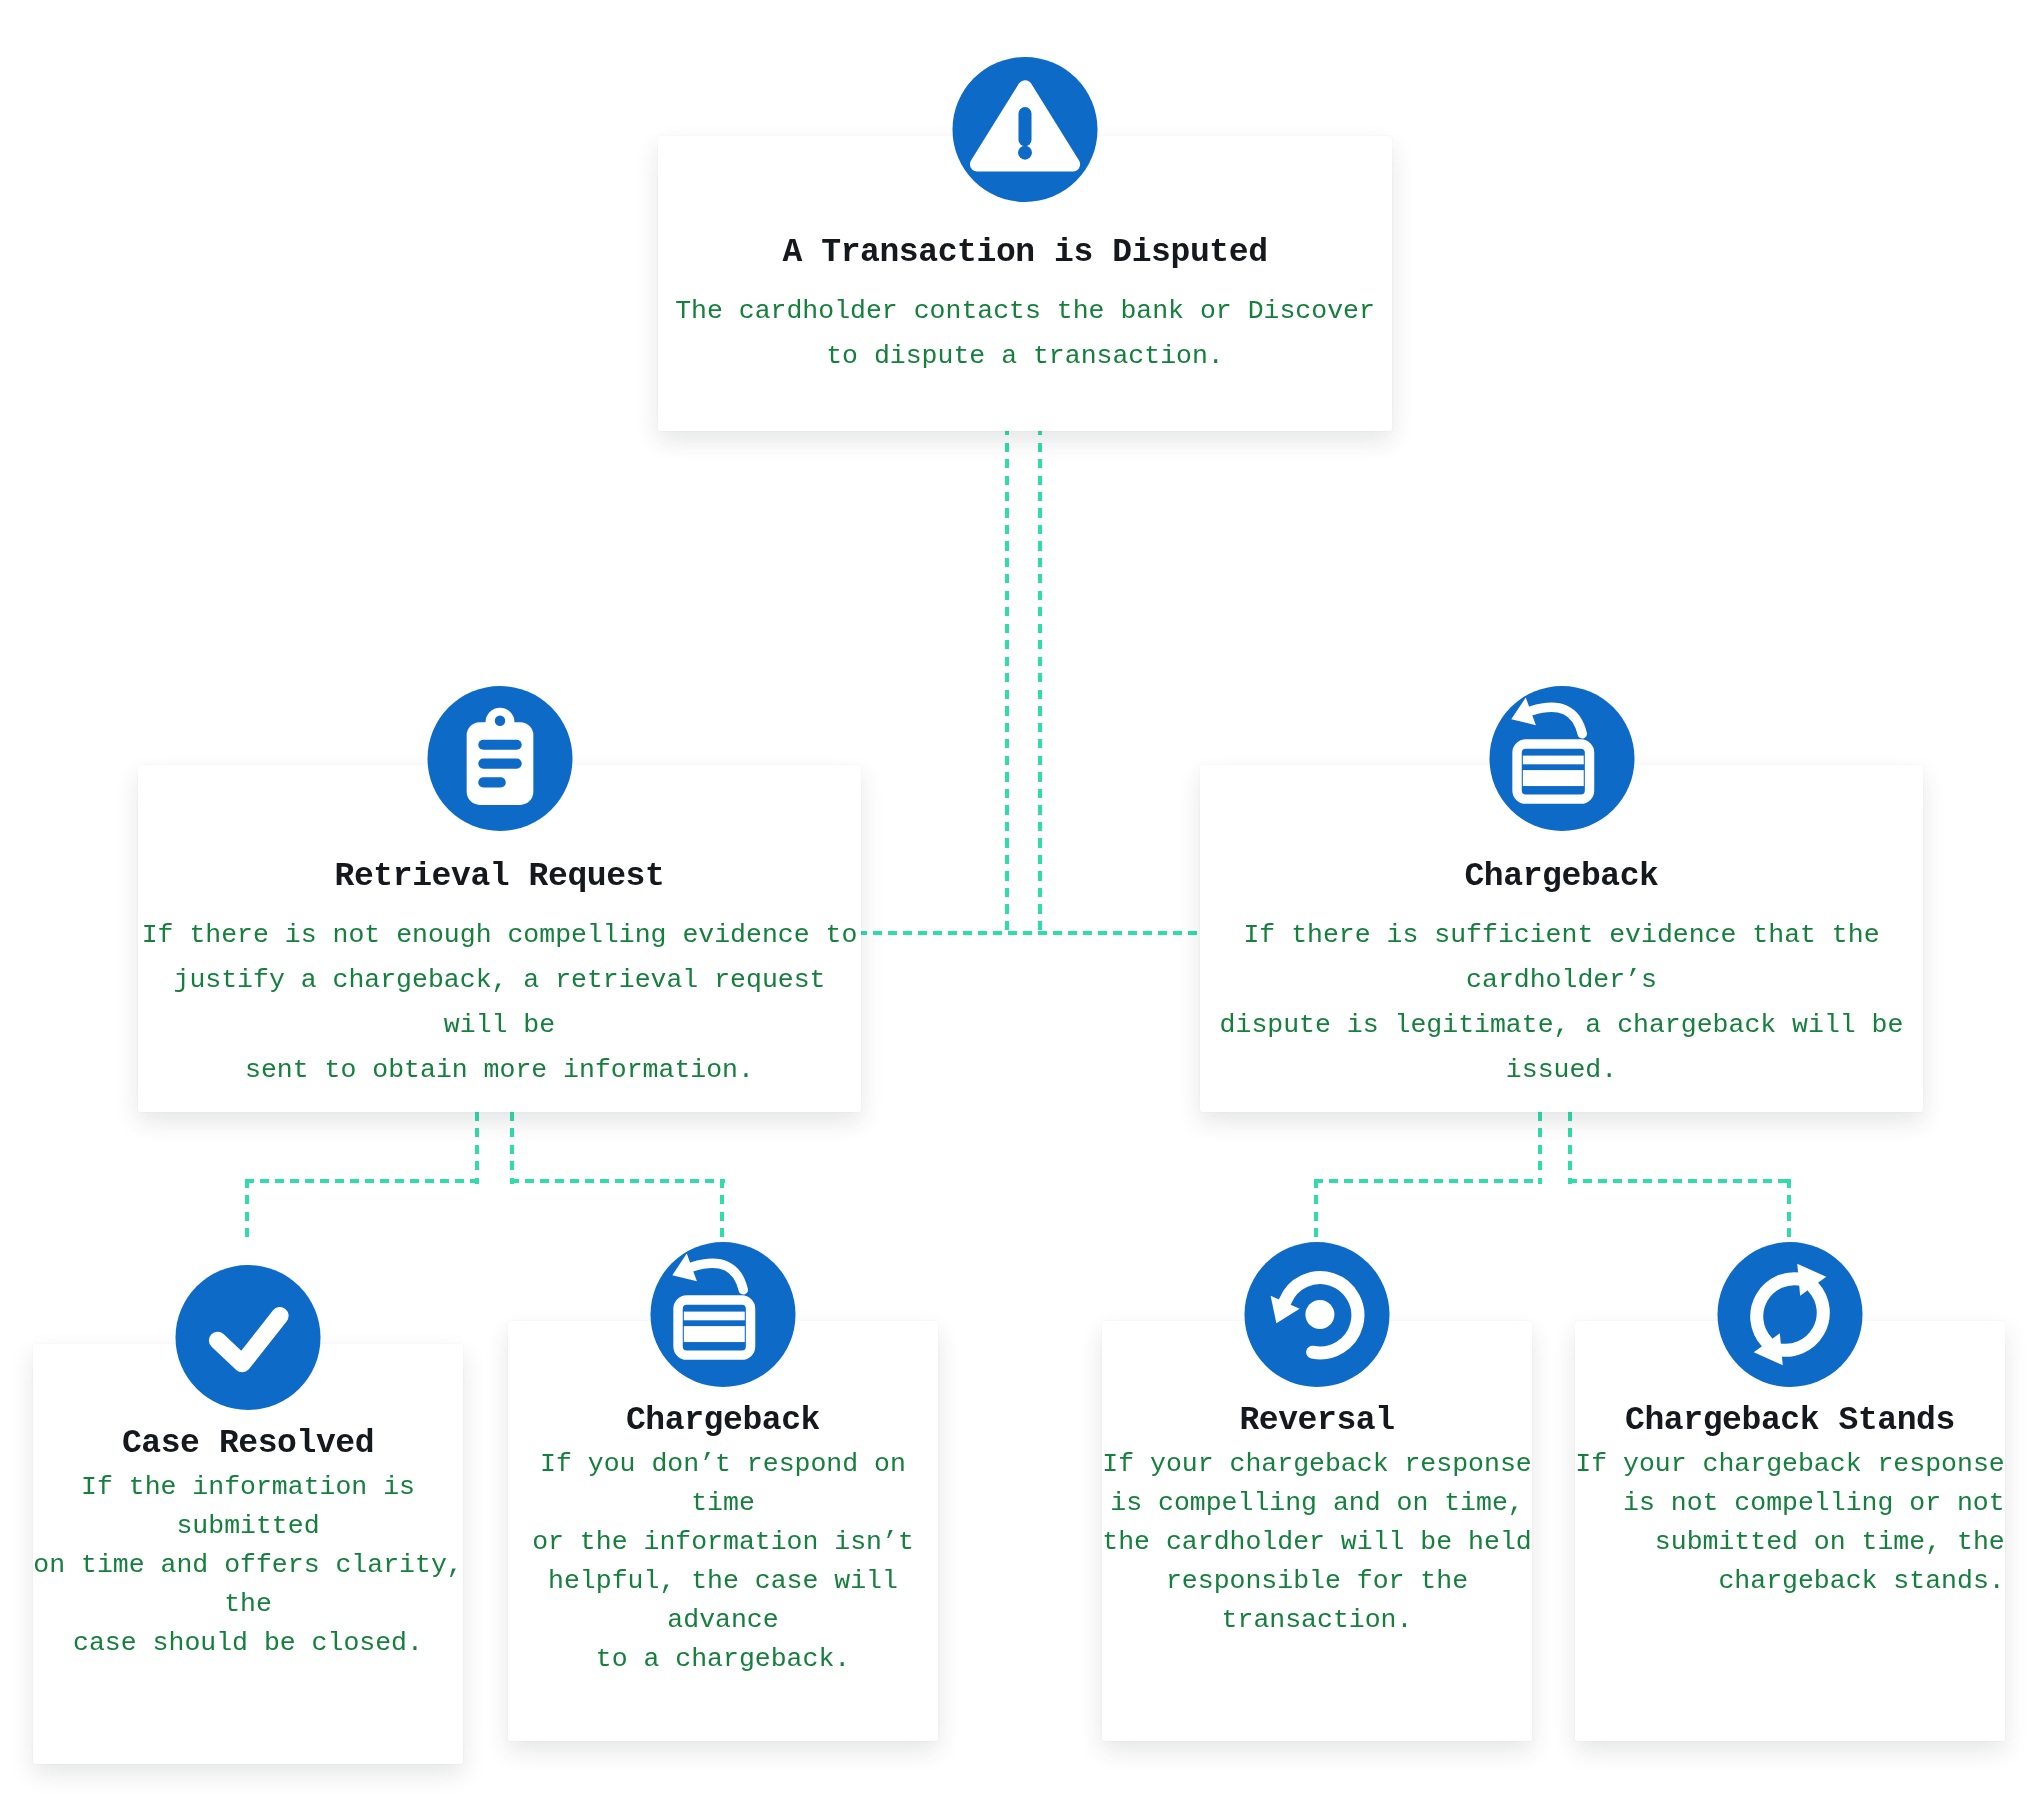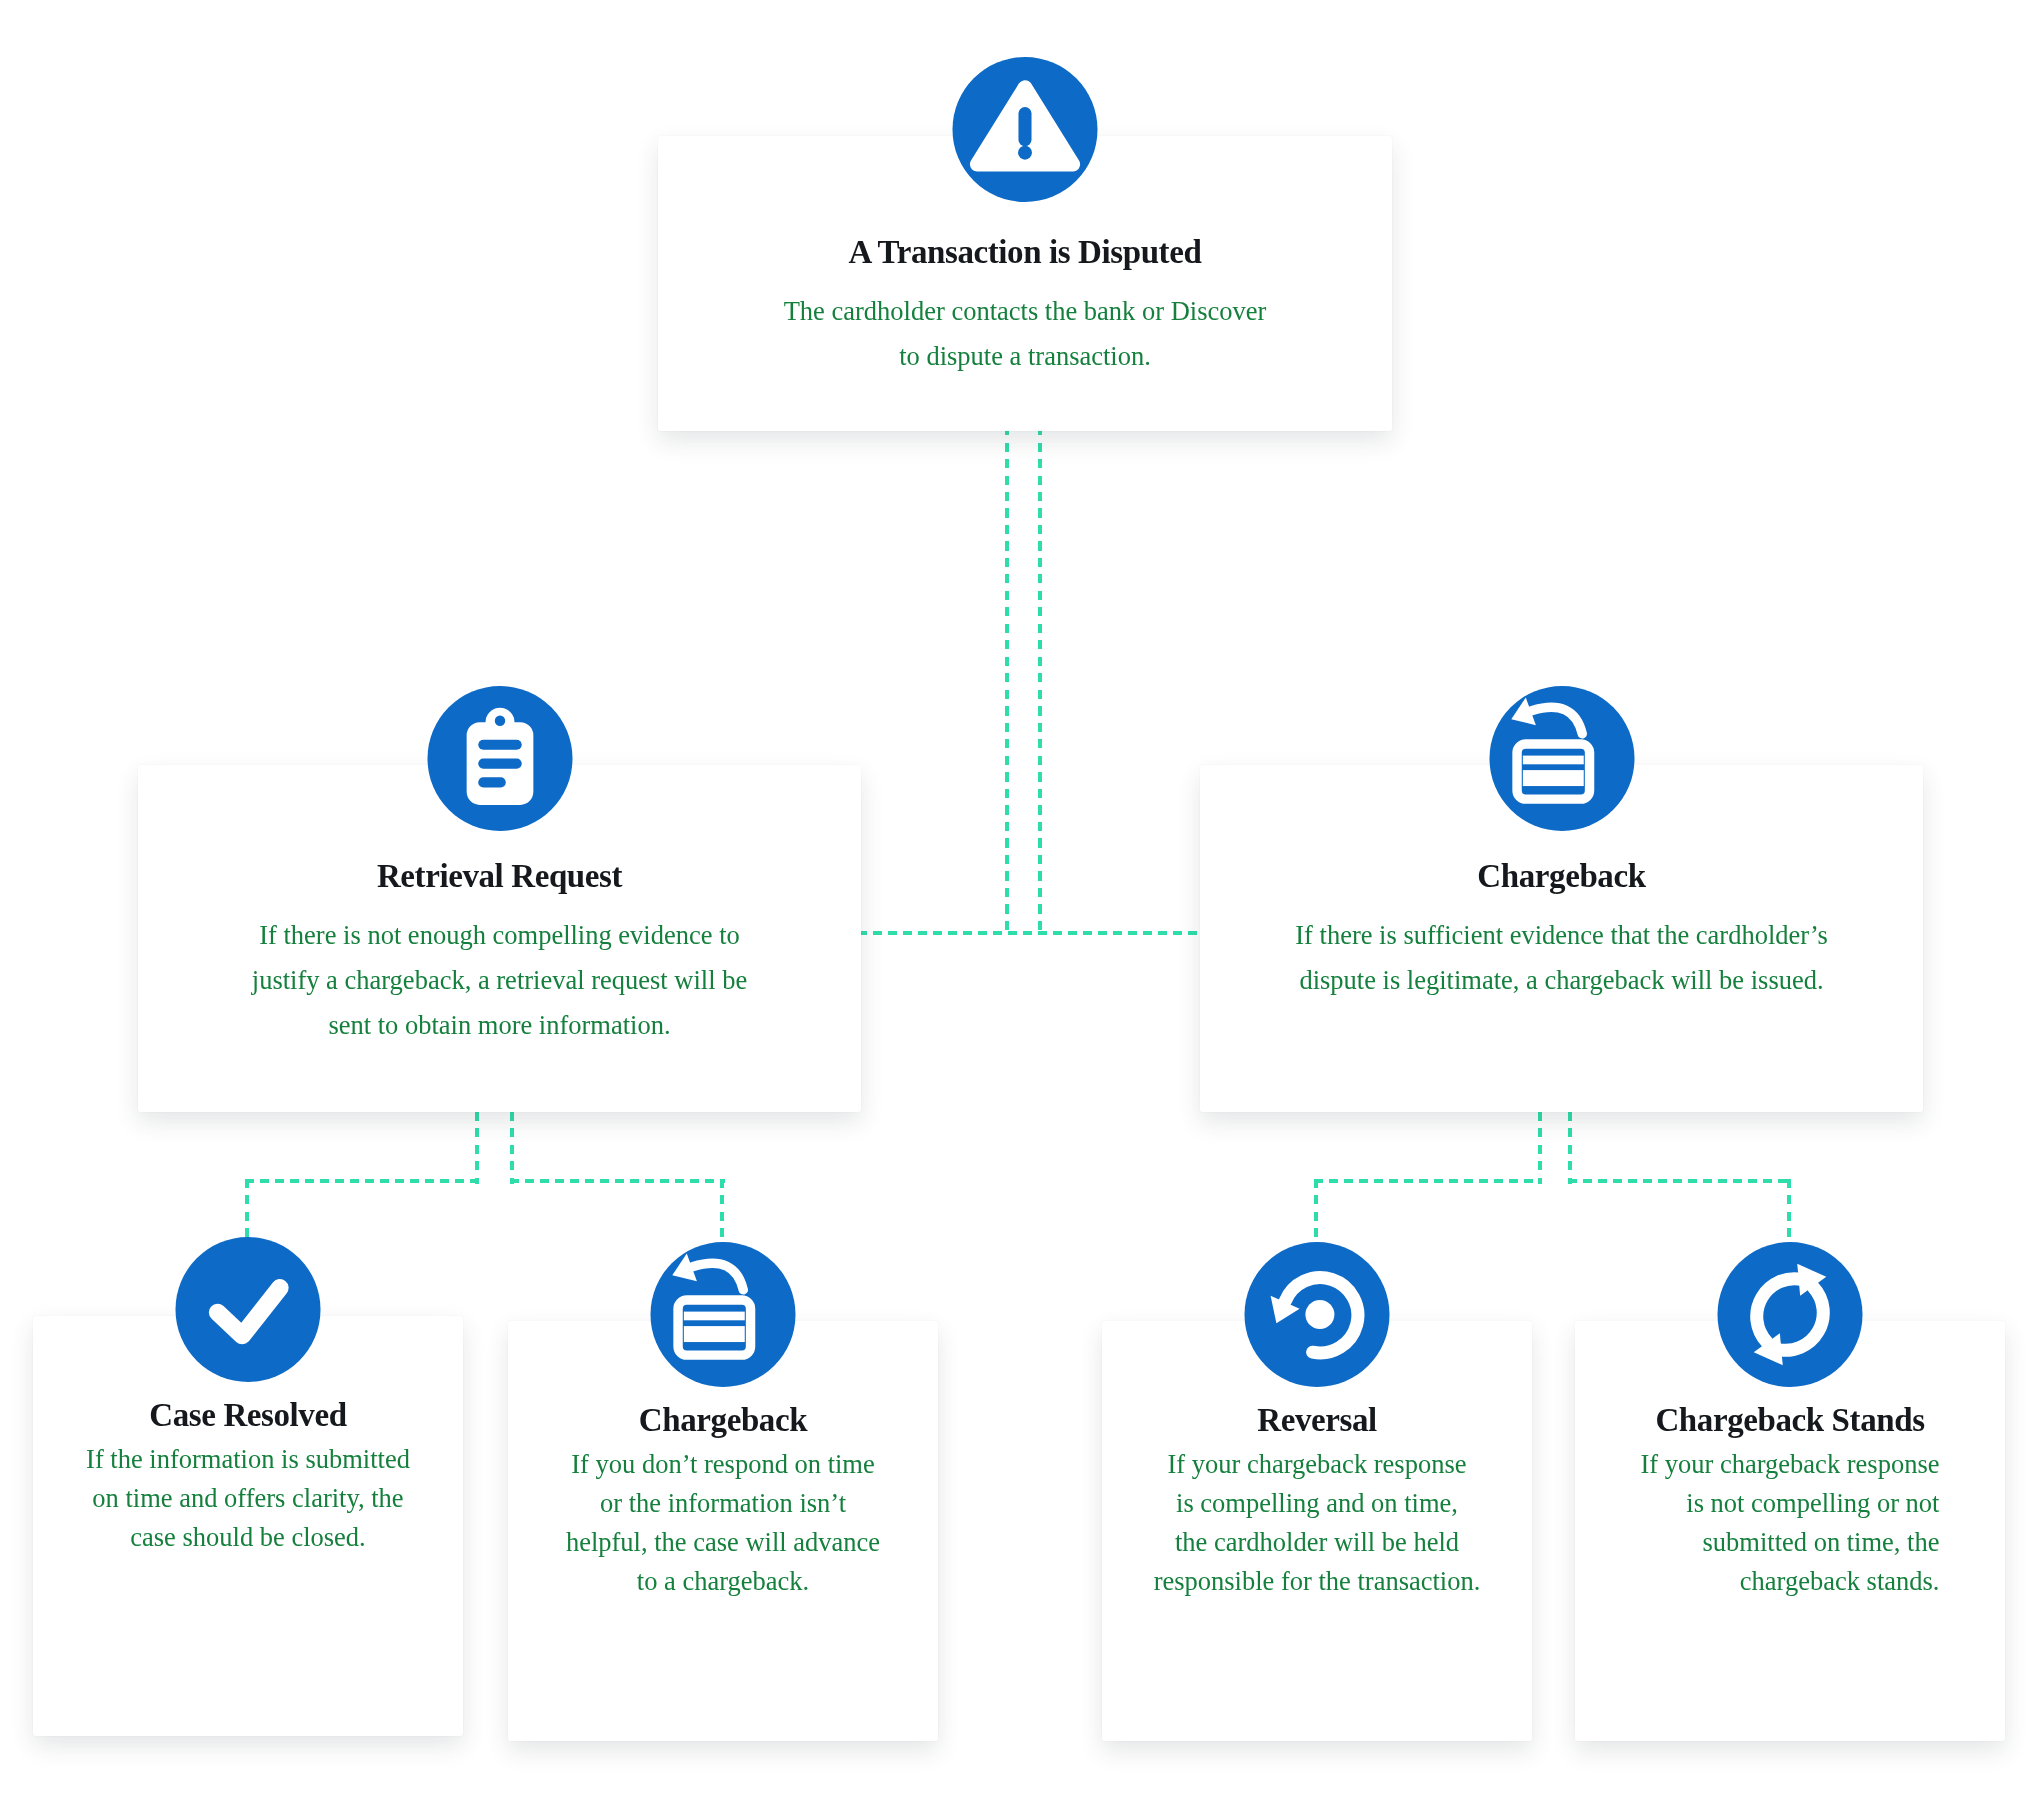--- a/index.html
+++ b/index.html
@@ -1,18 +1,18 @@
 <!DOCTYPE html>
 <html style="font-size:13.2px"><head>
 <meta charset="utf-8">
 <style>
   html,body { margin:0; padding:0; background:#ffffff; }
   .canvas {
     position:relative; width:2038px; height:1799px; background:#ffffff;
-    font-family:Liberation Serif, serif; overflow:hidden;
+    font-family:Liberation Mono, monospace; overflow:hidden;
   }
 
   
   .conn { position:absolute; }
   .conn.h { height:4.1px; background:repeating-linear-gradient(to right,#2eddaa 0 9px,transparent 9px 15px); }
   .conn.v { width:4.1px;  background:repeating-linear-gradient(to bottom,#2eddaa 0 9px,transparent 9px 16.5px); }
 
   
   .node {
     position:absolute; background:#ffffff; border-radius:2.5px;
@@ -24,21 +24,21 @@
   .body  { font-size:26.5px; color:#15803d; white-space:pre-line; margin-top:18px; }
 
   .node--top .body { line-height:45px; }
   .node--mid .body { line-height:45px; }
   .node--sm  .body { line-height:39px; margin-top:6px; }
 
   #node-disputed          { left:658px;  top:136px;  width:734px; height:295px; padding-top:98px; }
   #node-note              { left:703px;  top:509px;  width:643px; height:101px; justify-content:center; }
   #node-retrieval         { left:138px;  top:765px;  width:723px; height:347px; padding-top:93px; }
   #node-chargeback-mid    { left:1200px; top:765px;  width:723px; height:347px; padding-top:93px; }
-  #node-case-resolved     { left:33px;   top:1316px; width:430px; height:420px; padding-top:81px; }
+  #node-case-resolved     { left:33px;   top:1344px; width:430px; height:420px; padding-top:81px; }
   #node-chargeback-bottom { left:508px;  top:1321px; width:430px; height:420px; padding-top:81px; }
   #node-reversal          { left:1102px; top:1321px; width:430px; height:420px; padding-top:81px; }
   #node-chargeback-stands { left:1575px; top:1321px; width:430px; height:420px; padding-top:81px;text-align:right; }
 
   
   .badge {
     position:absolute; top:-79px; left:50%; transform:translateX(-50%);
     width:145px; height:145px; border-radius:50%; background:#0d6ac6; display:block;
   }
   .badge svg { width:100%; height:100%; display:block; }

